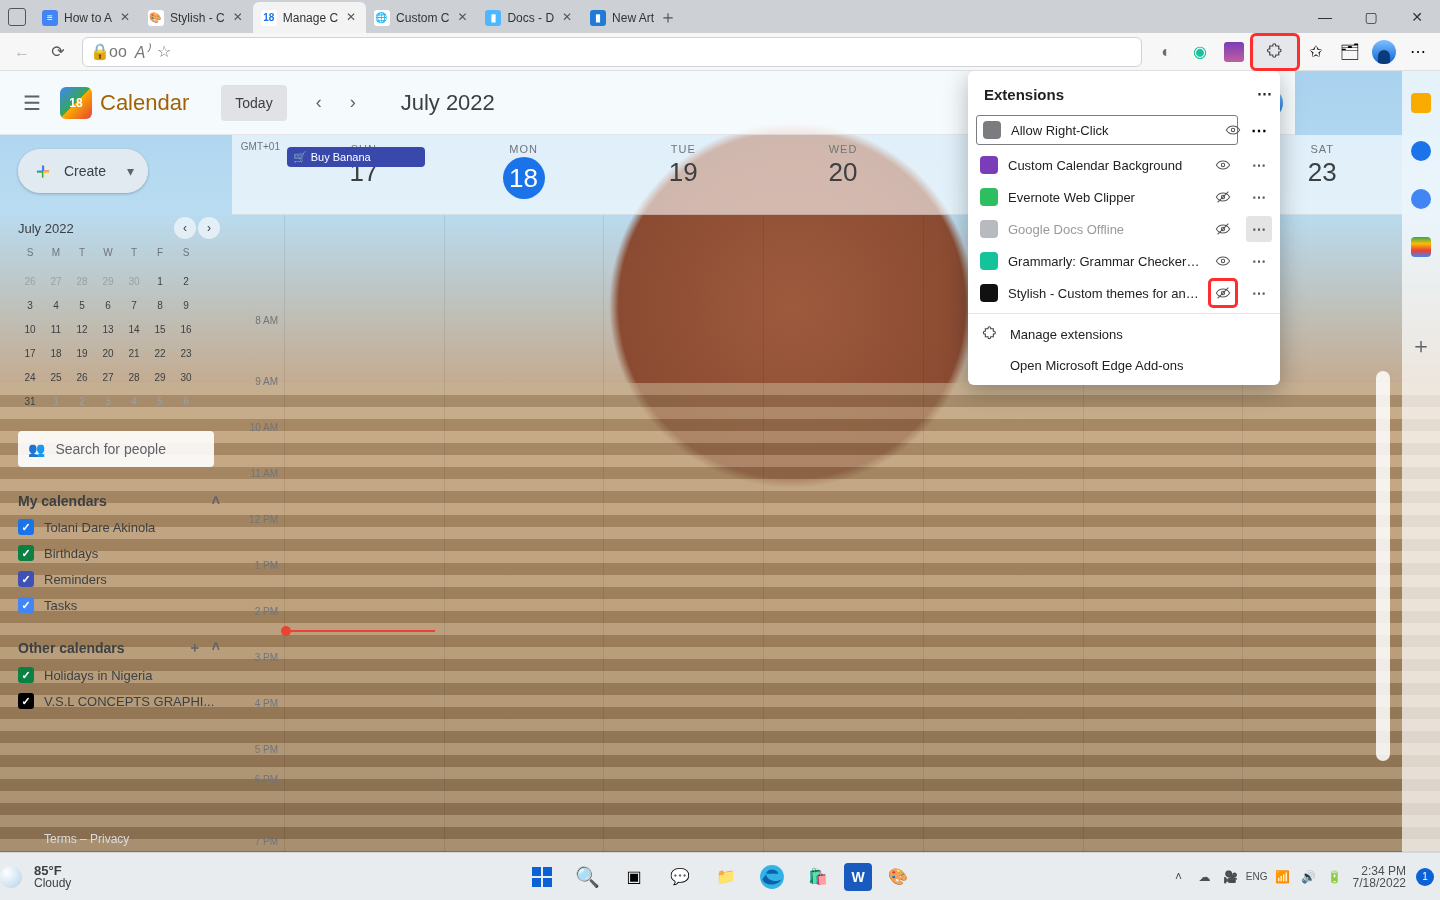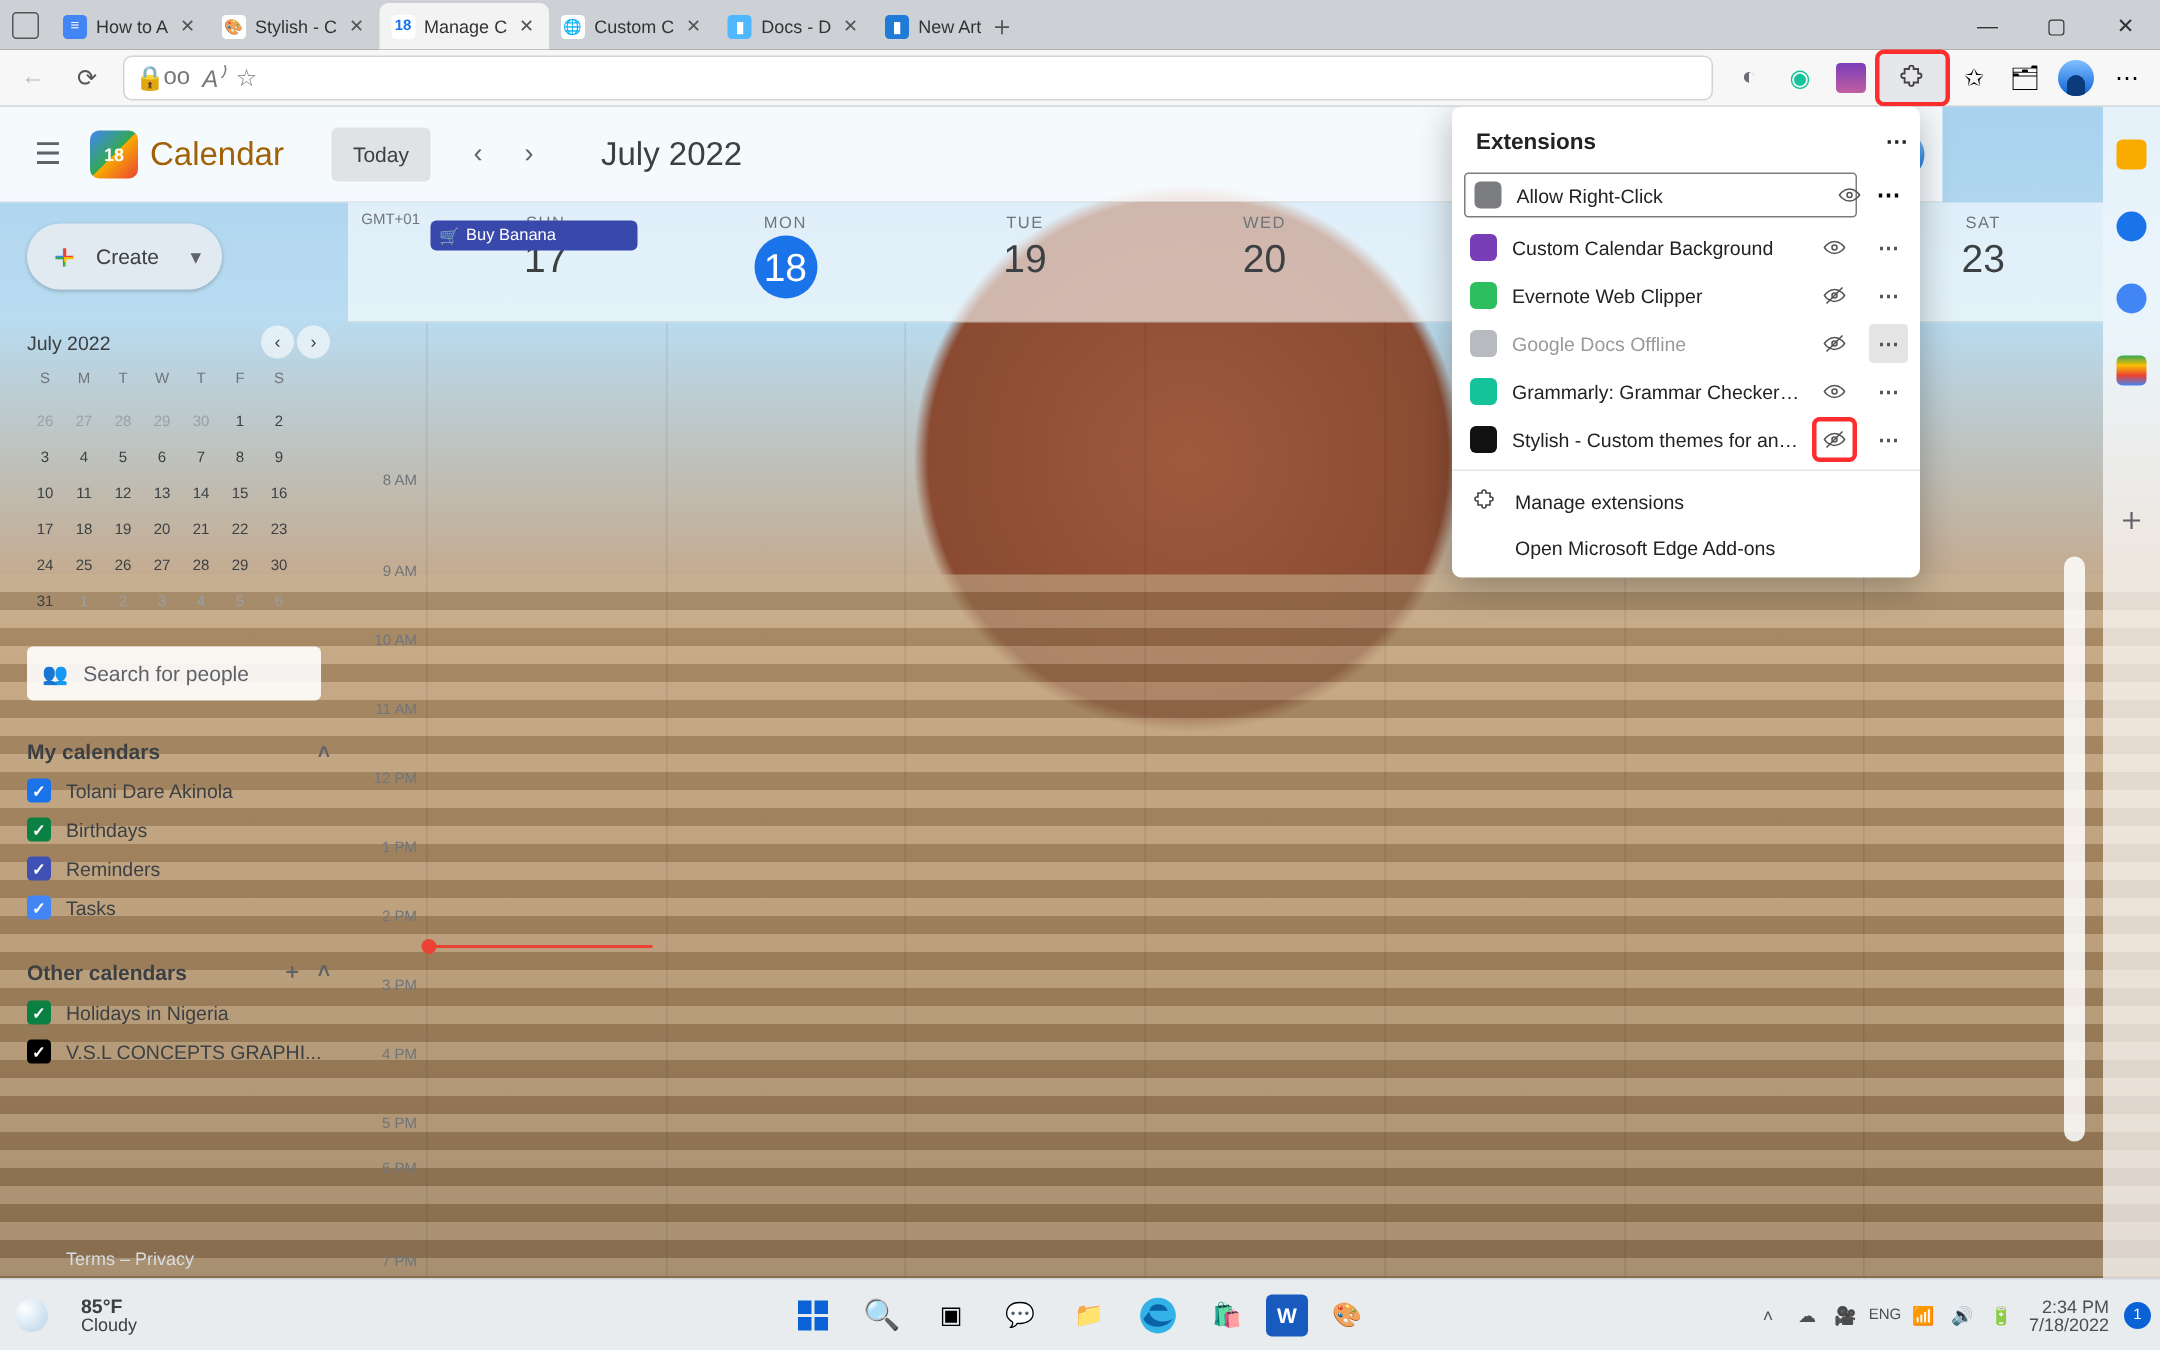--- a/index.html
+++ b/index.html
@@ -121,21 +121,21 @@
   .ext-row .vis, .ext-row .more { width:26px; height:26px; display:flex; align-items:center; justify-content:center; color:#555; border-radius:3px;}
   .ext-row .more{ font-size:14px; font-weight:700;}
   .ext-row.first{ border:1px solid #7a7c80; border-radius:3px; margin:0 42px 4px 8px; height:30px; padding-left:6px;}
   .hl-sm{ outline:3px solid var(--highlight); outline-offset:-1px;}
   .ext-sep{ height:1px; background:#e6e6e6; margin:4px 0;}
   .ext-action{ display:flex; align-items:center; gap:12px; padding:8px 12px 8px 14px; font-size:13px; color:#222;}
   
   .taskbar{ height:48px; background:#e9ecef; display:flex; align-items:center; position:relative; border-top:1px solid #d2d5d9;}
   .task-center{ position:absolute; left:50%; transform:translateX(-50%); display:flex; gap:6px; align-items:center;}
   .task-icon{ width:40px; height:40px; display:flex; align-items:center; justify-content:center; border-radius:6px;}
-  .weather{ display:flex; align-items:center; gap:22px; padding-left:10px; color:#3c4043;}
+  .weather{ display:flex; align-items:center; gap:12px; color:#3c4043;}
   .weather .sun{ width:22px; height:22px; border-radius:50%; background:radial-gradient(circle at 30% 30%,#fff,#b3d1e8);}
   .weather .txt{ display:flex; flex-direction:column; line-height:1; font-size:12px;}
   .weather .temp{ font-size:13px; font-weight:600;}
   .tray{ position:absolute; right:6px; display:flex; align-items:center; gap:10px; color:#4b4e52; font-size:12px;}
   .tray .clock{ text-align:right; line-height:1; display:flex; flex-direction:column;}
   .tray .notif{ width:18px; height:18px; border-radius:50%; background:#0b62d6; color:#fff; font-size:10px; display:flex; align-items:center; justify-content:center;}
   .tray-icon{ width:16px; height:16px; display:flex; align-items:center; justify-content:center;}
 </style>
 </head>
 <body>

